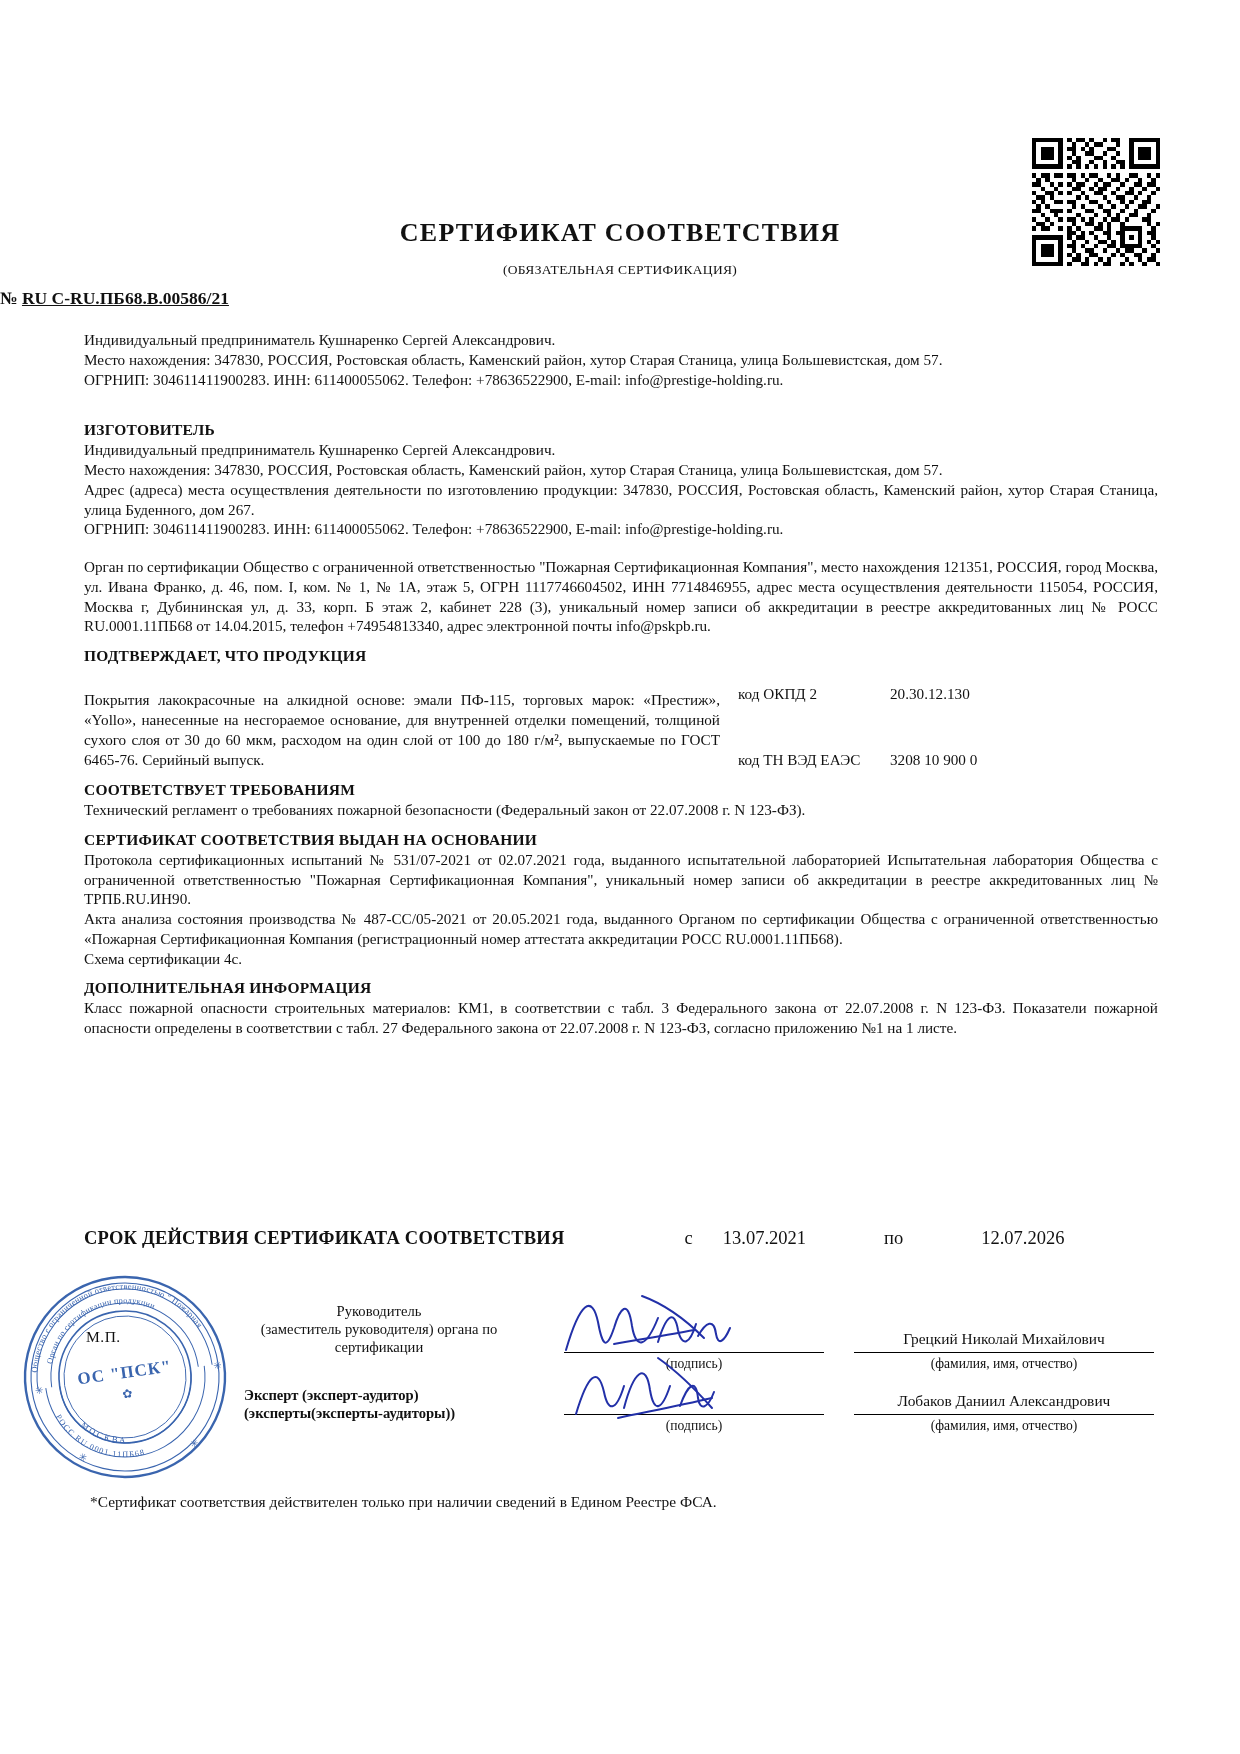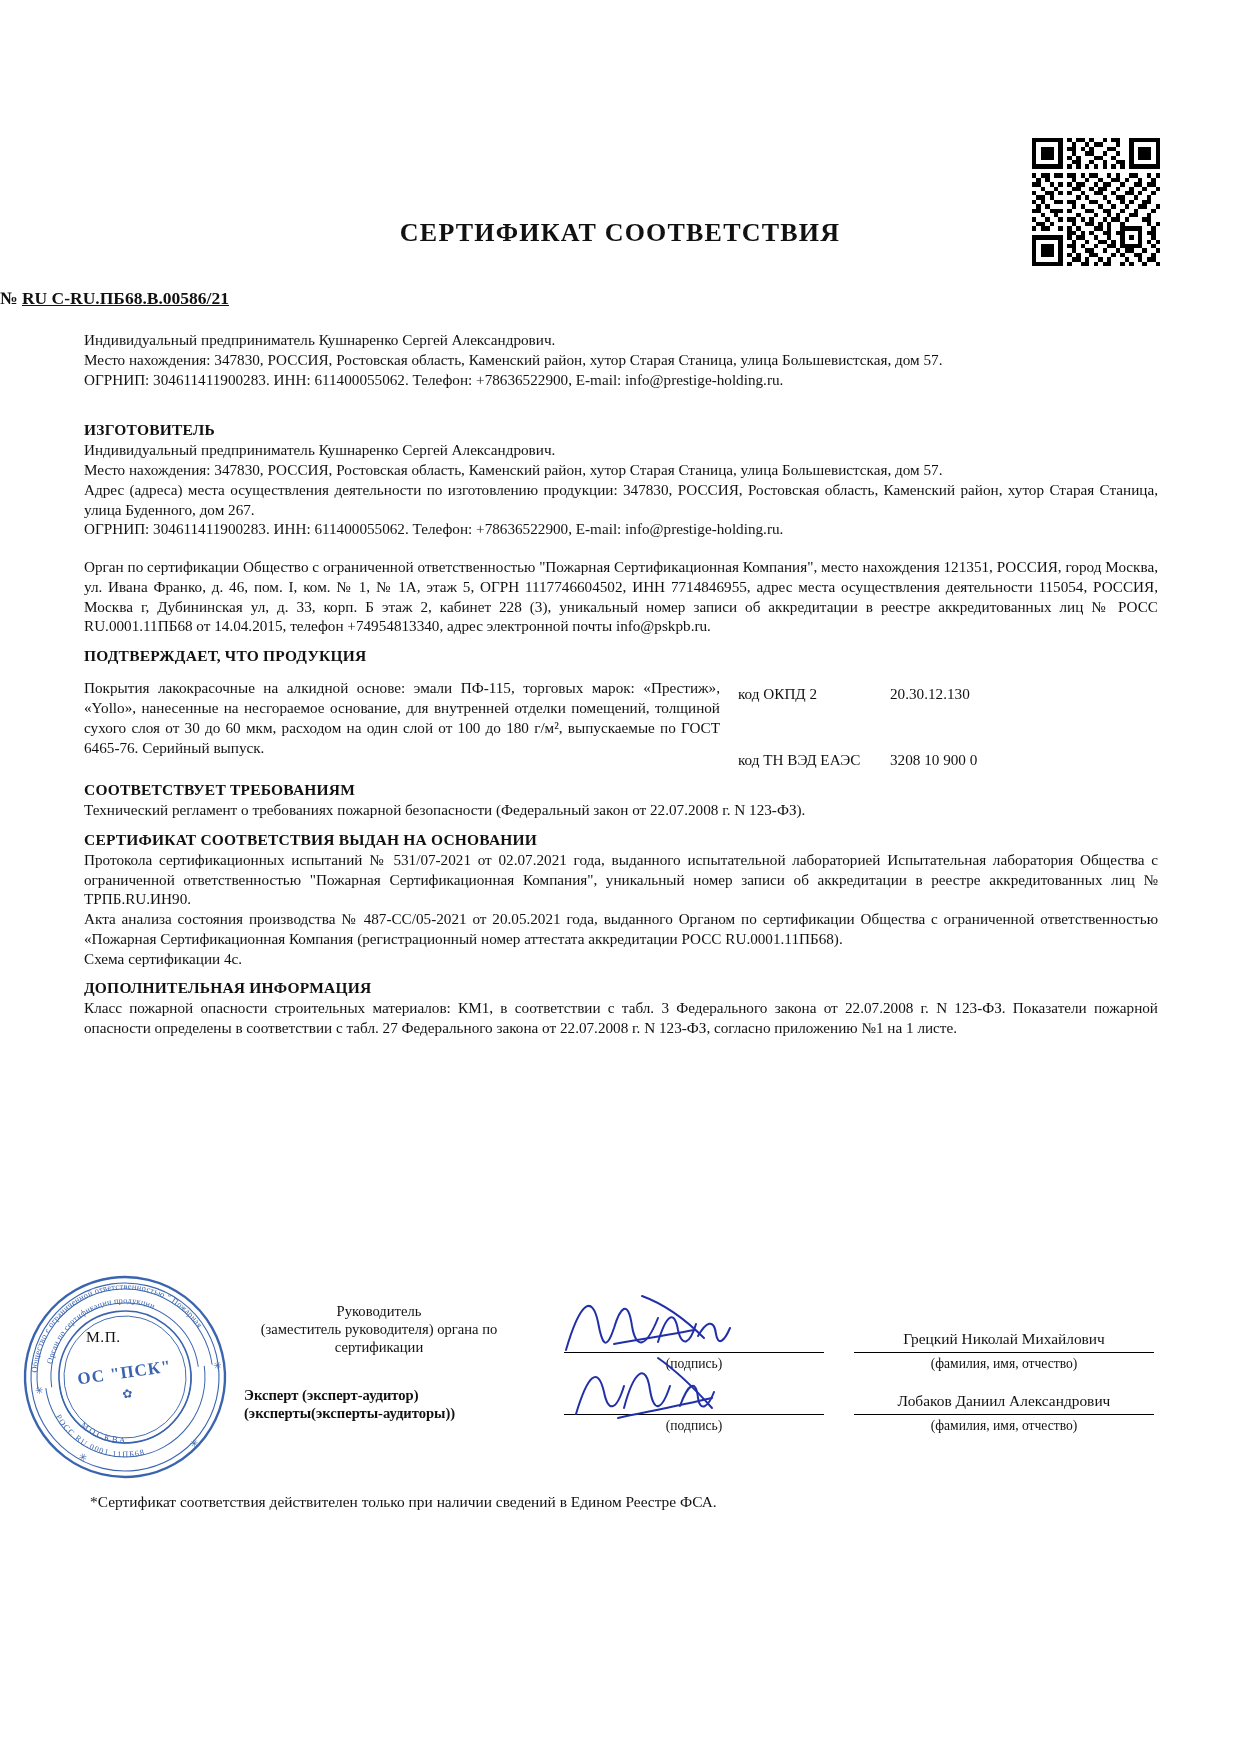--- a/index.html
+++ b/index.html
@@ -80,21 +80,21 @@
     text-align: justify;
   }
   .sec-body p { margin: 0; }
   .gap-lg { height: 30px; }
   .gap-md { height: 16px; }
   .gap-sm { height: 9px; }
 
   
   .prod-row {
     display: flex;
-    align-items: center;
+    align-items: flex-end;
   }
   .prod-left {
     width: 636px;
     font-size: 15.2px;
     line-height: 1.32;
     text-align: justify;
   }
   .prod-right {
     flex: 1;
     font-size: 15.2px;
@@ -435,20 +435,21 @@
           <rect x="16" y="28" width="2" height="1"></rect>
         <rect x="20" y="28" width="1" height="1"></rect>
           <rect x="22" y="28" width="1" height="1"></rect>
         <rect x="25" y="28" width="1" height="1"></rect>
           <rect x="28" y="28" width="1" height="1"></rect>
       </g>
     </svg>
   </div>
 
   <div class="doc-title">СЕРТИФИКАТ СООТВЕТСТВИЯ</div>
+  <div class="doc-subtitle">(ОБЯЗАТЕЛЬНАЯ СЕРТИФИКАЦИЯ)</div>
   <div class="doc-number">
     <span>№</span>
     <span class="num">RU C-RU.ПБ68.В.00586/21</span>
   </div>
 
   <div class="content">
 
     <div class="sec">
       <div class="sec-body">
         <p>Индивидуальный предприниматель Кушнаренко Сергей Александрович.</p>
@@ -514,20 +515,27 @@
 
     <div class="gap-sm"></div>
 
     <div class="sec">
       <div class="sec-title">ДОПОЛНИТЕЛЬНАЯ ИНФОРМАЦИЯ</div>
       <div class="sec-body">Класс пожарной опасности строительных материалов: КМ1, в соответствии с табл. 3 Федерального закона от 22.07.2008 г. N 123-ФЗ. Показатели пожарной опасности определены в соответствии с табл. 27 Федерального закона от 22.07.2008 г. N 123-ФЗ, согласно приложению №1 на 1 листе.</div>
     </div>
 
   </div>
 
+  <div class="validity">
+    <span class="v-title">СРОК ДЕЙСТВИЯ СЕРТИФИКАТА СООТВЕТСТВИЯ</span>
+    <span class="v-c">с</span>
+    <span class="v-date1">13.07.2021</span>
+    <span class="v-po">по</span>
+    <span class="v-date2">12.07.2026</span>
+  </div>
 
   <div class="stamp">
     <svg width="215" height="215" viewBox="0 0 215 215">
       <g transform="rotate(-8 107 107)" fill="none" stroke="#2a58a8">
         <circle cx="107" cy="107" r="100" stroke-width="2.4"></circle>
         <circle cx="107" cy="107" r="94" stroke-width="1.1"></circle>
         <circle cx="107" cy="107" r="66" stroke-width="1.6"></circle>
         <circle cx="107" cy="107" r="61" stroke-width="0.9"></circle>
         <path id="arcTop" d="M 107 107 m -88,0 a 88,88 0 0 1 176,0"></path>
         <path id="arcBot" d="M 107 107 m -80,0 a 80,80 0 0 0 160,0"></path>

